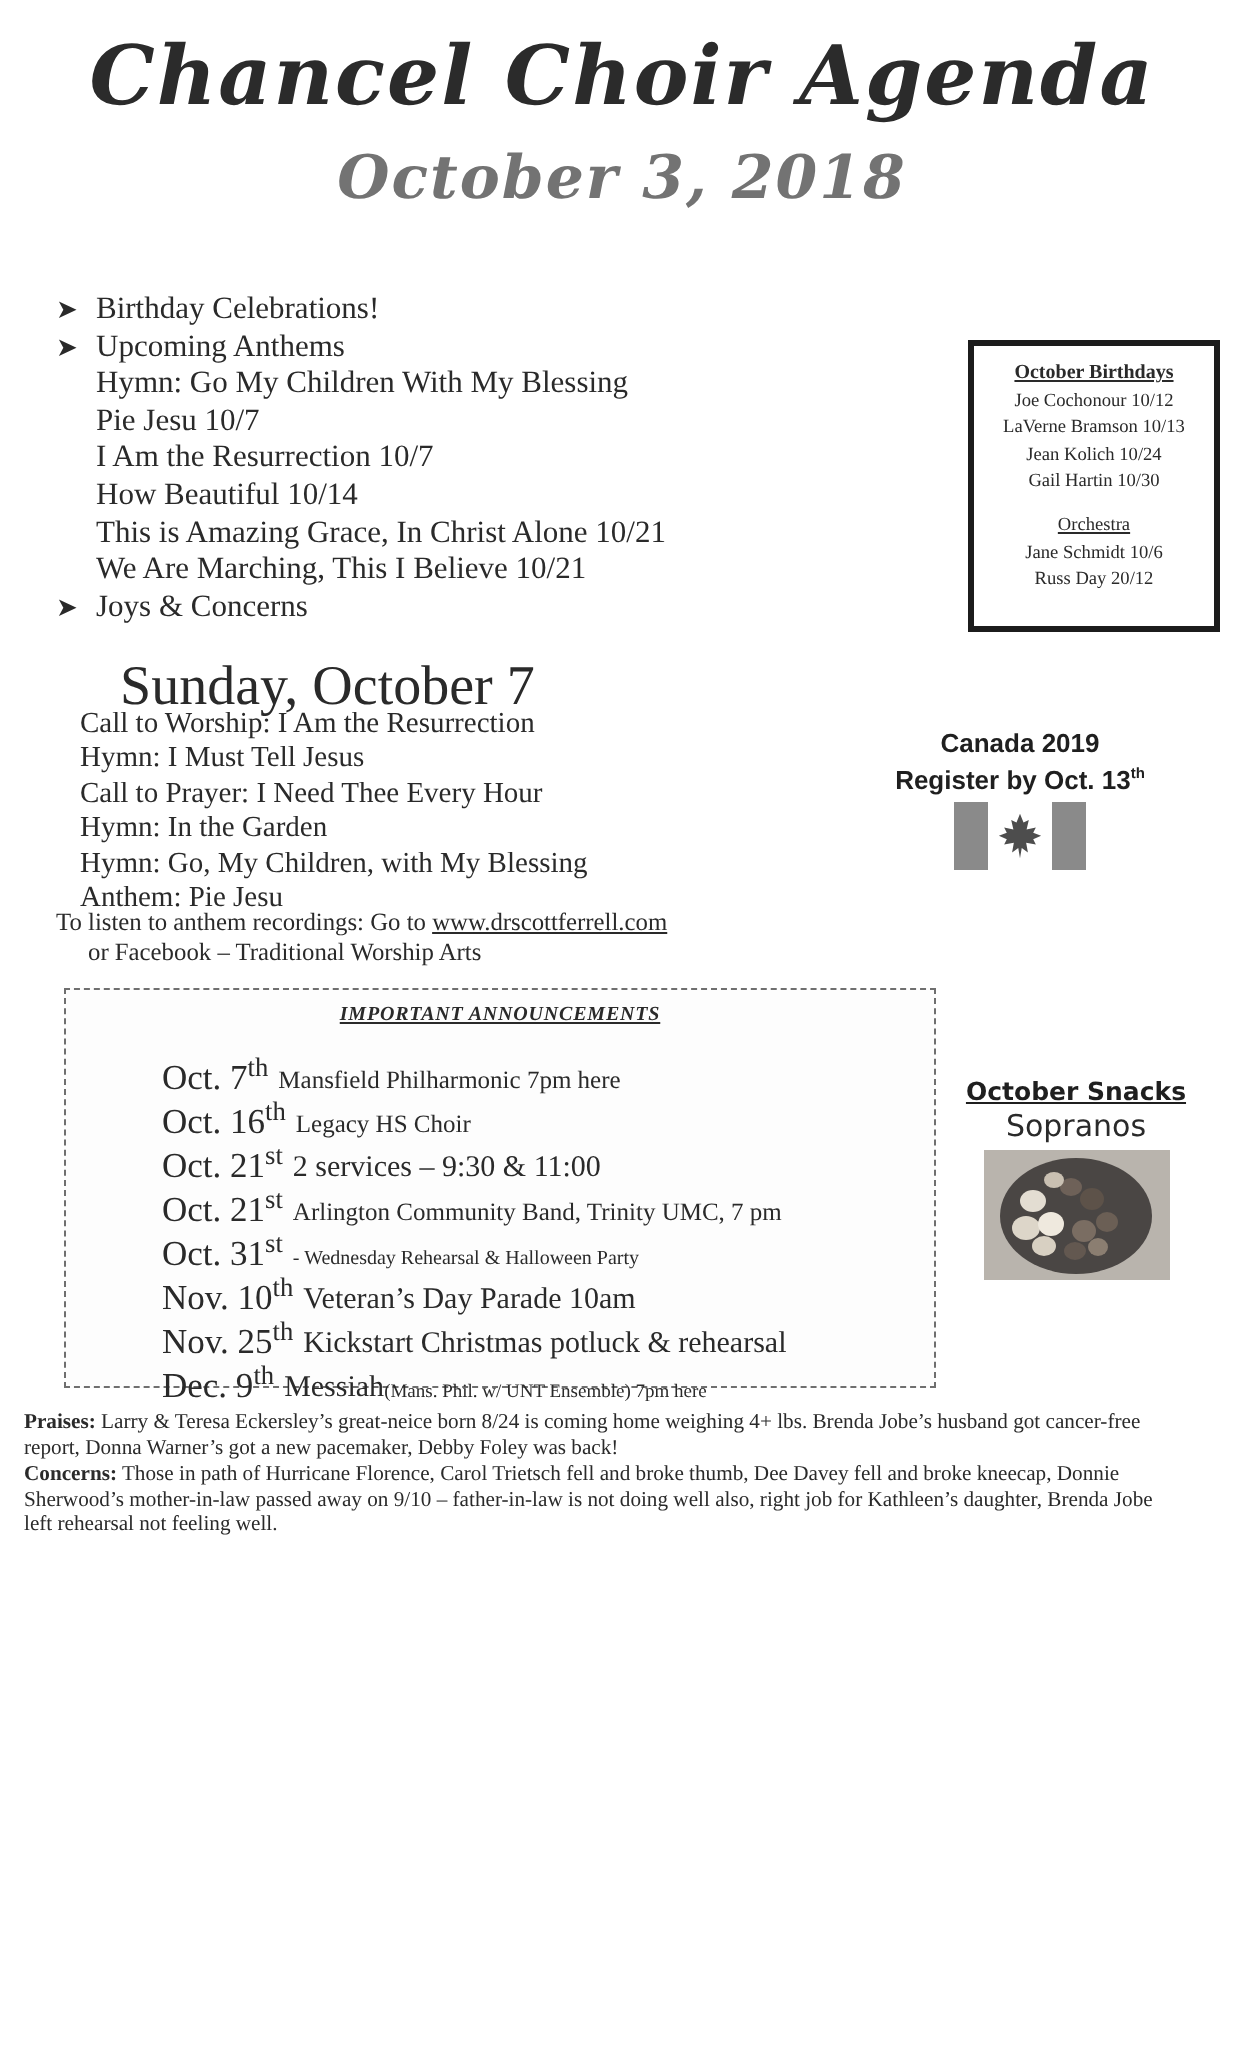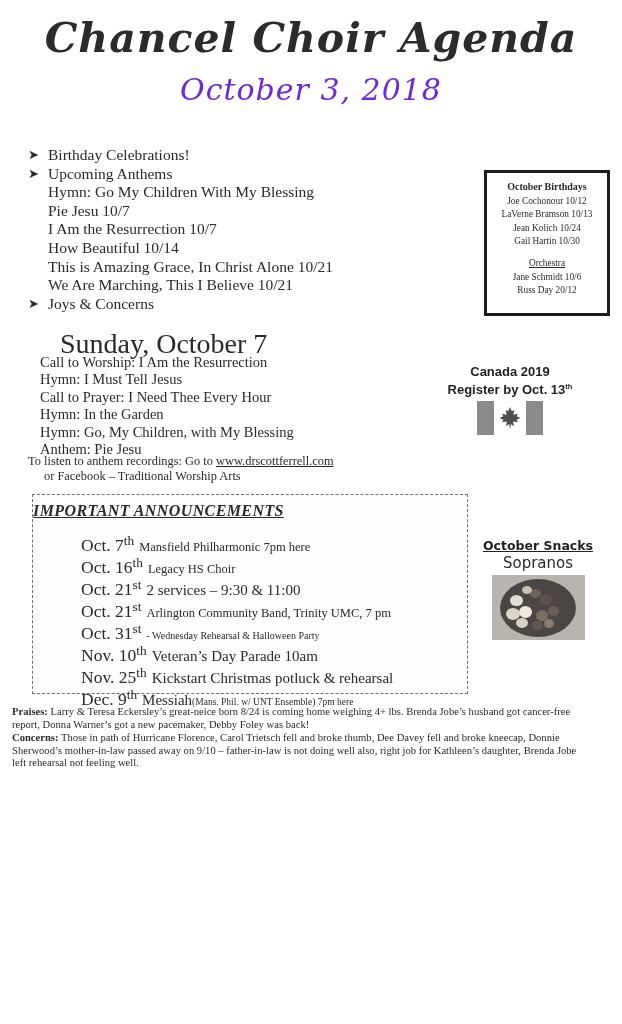--- a/index.html
+++ b/index.html
@@ -34,24 +34,24 @@
     letter-spacing: 1px;
     color: #2b2b2b;
   }
   .title-date {
     position: absolute;
     left: 0; top: 72px;
     width: 622px;
     text-align: center;
     font-family: "DejaVu Serif", serif;
     font-style: italic;
-    font-weight: 400;
+    font-weight: 700;
     font-size: 30px;
     letter-spacing: 1px;
-    color: #6d28d9;
+    color: #737373;
   }
 
   
   .agenda {
     position: absolute;
     left: 28px; top: 146px;
     width: 360px;
     font-size: 15.5px;
     line-height: 18.6px;
   }
@@ -73,20 +73,21 @@
     border: 3px solid #1c1c1c;
     background: #fff;
     box-sizing: border-box;
     text-align: center;
     font-size: 9.3px;
     line-height: 13.2px;
     padding-top: 7px;
   }
   .birthday-box .head {
     font-weight: 700;
+    text-decoration: underline;
     font-size: 10px;
     margin-bottom: 2px;
   }
   .birthday-box .sec-head {
     text-decoration: underline;
     margin-top: 9px;
     margin-bottom: 1px;
   }
 
   
@@ -146,25 +147,25 @@
   .ann-box {
     position: absolute;
     left: 32px; top: 494px;
     width: 436px;
     height: 200px;
     border: 1px dashed #6f6f6f;
     background: #fdfdfd;
     box-sizing: border-box;
   }
   .ann-head {
-    text-align: left;
+    text-align: center;
     font-weight: 700;
     font-style: italic;
     text-decoration: underline;
-    font-size: 16px;
+    font-size: 10px;
     margin-top: 7px;
     letter-spacing: 0.4px;
   }
   .ann-list {
     margin-top: 10px;
     padding-left: 48px;
   }
   .ann-row {
     height: 22px;
     line-height: 22px;

